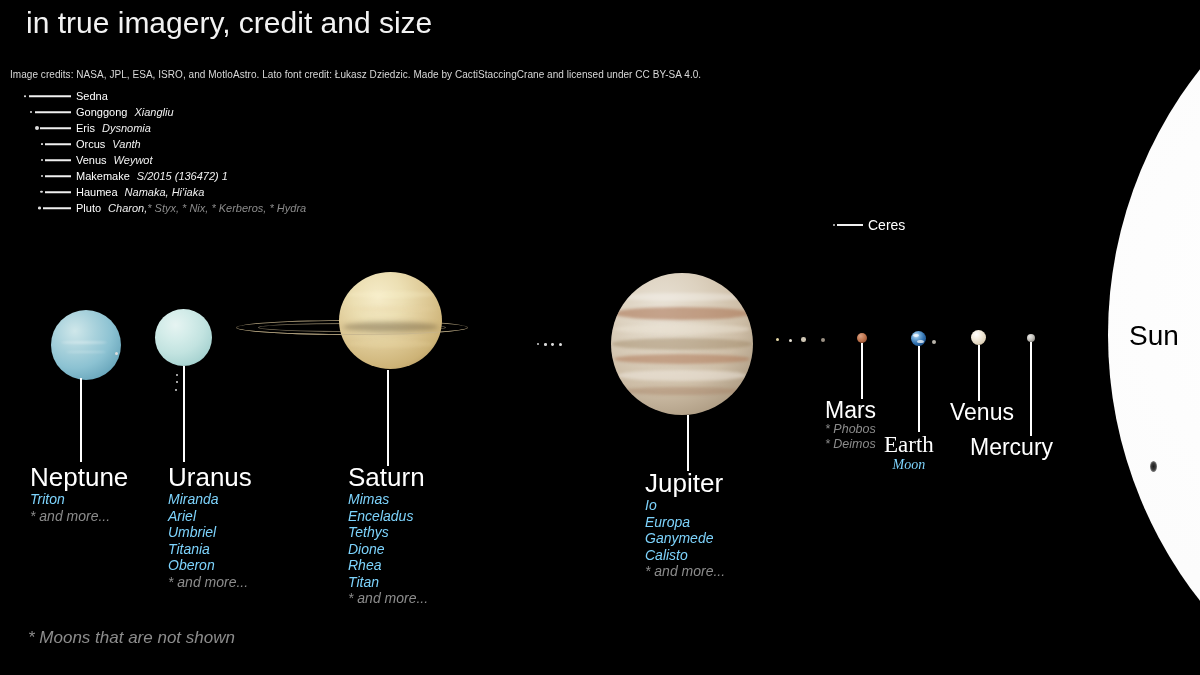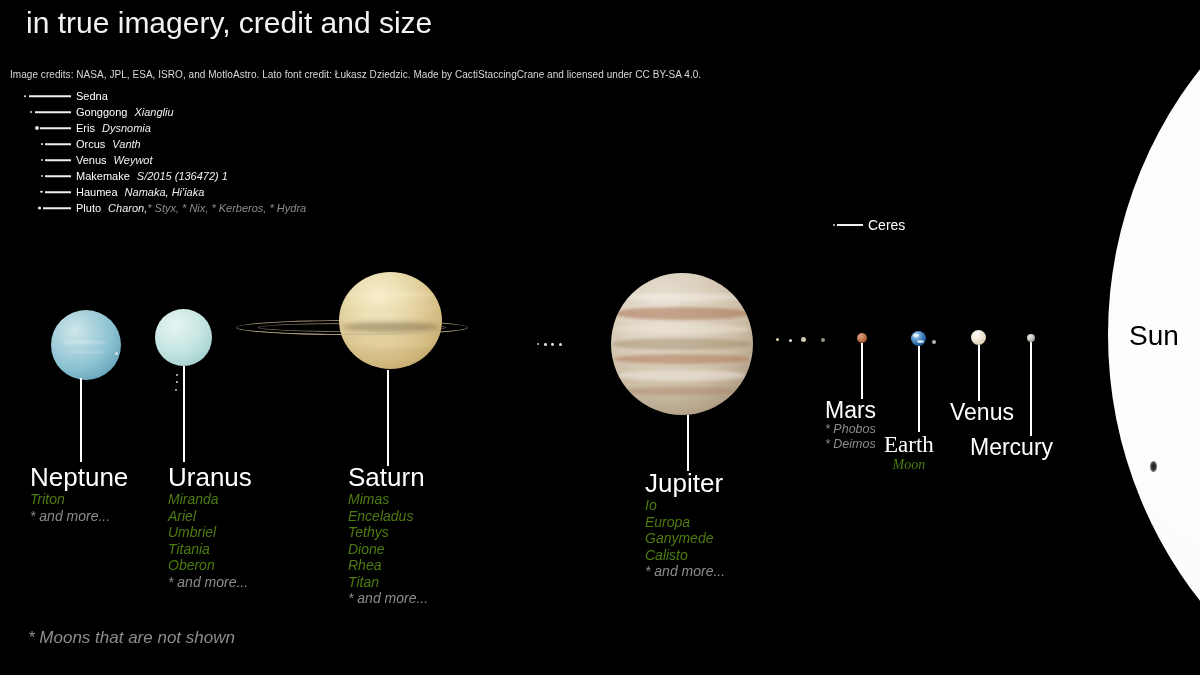--- a/index.html
+++ b/index.html
@@ -71,21 +71,21 @@
   .earth { background:radial-gradient(circle at 34% 30%, #cfe4f5 0%, #6fa8d6 26%, #2f6fae 55%, #1d4e84 82%, #12304f 100%); }
   .earth-cloud { position:absolute; border-radius:50%; background:rgba(255,255,255,0.72); filter:blur(0.7px); }
   .venus { background:radial-gradient(circle at 36% 30%, #ffffff 0%, #f4ecdd 34%, #e2d6bf 66%, #bfae92 92%, #8e805f 100%); }
   .mercury { background:radial-gradient(circle at 36% 32%, #e8e8e6 0%, #c8c6c0 40%, #98958e 75%, #5e5b56 100%); }
   .moonlet { position:absolute; border-radius:50%; }
 
   
   .label-block { position:absolute; }
   .planet-name { font-size:26px; font-weight:400; color:#fff; line-height:1.05; white-space:nowrap; }
   .planet-name.small { font-size:23px; }
-  .moon-line { font-size:14px; font-style:italic; color:#4d7c0f; line-height:1.18; white-space:nowrap; }
+  .moon-line { font-size:14px; font-style:italic; color:#7dd3fc; line-height:1.18; white-space:nowrap; }
   .moon-line.dim { color:#8c8c8c; }
   .moon-line.tiny { font-size:12.5px; }
 
   .footnote { position:absolute; left:28px; top:628px; font-size:17px; font-style:italic; color:#8c8c8c; }
 </style>
 </head>
 <body>
 
 <div id="stage">
 

